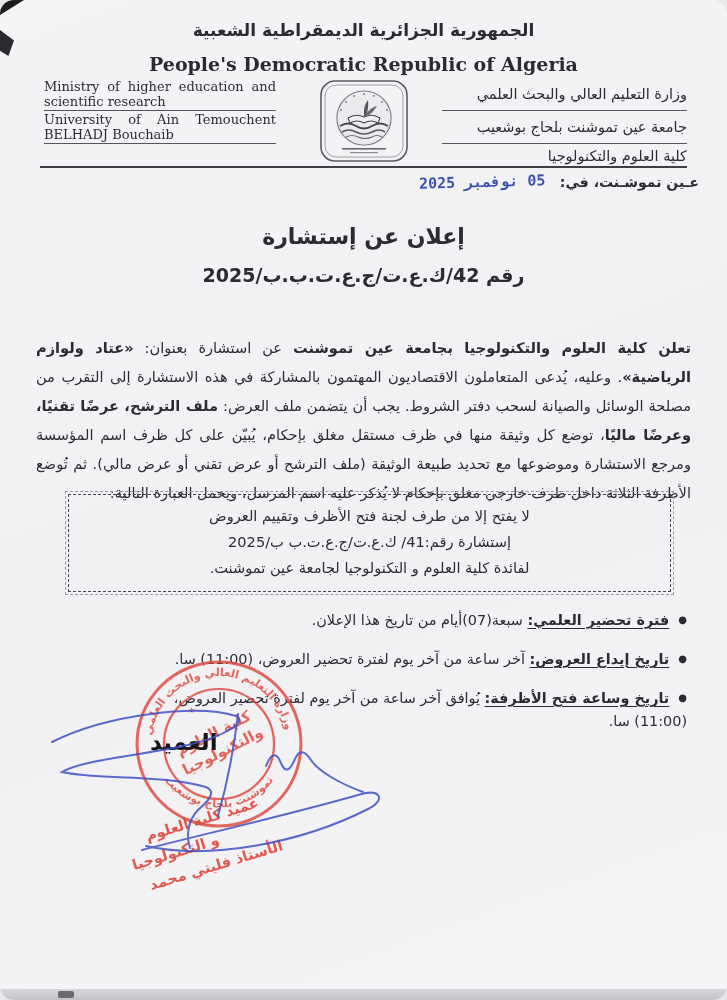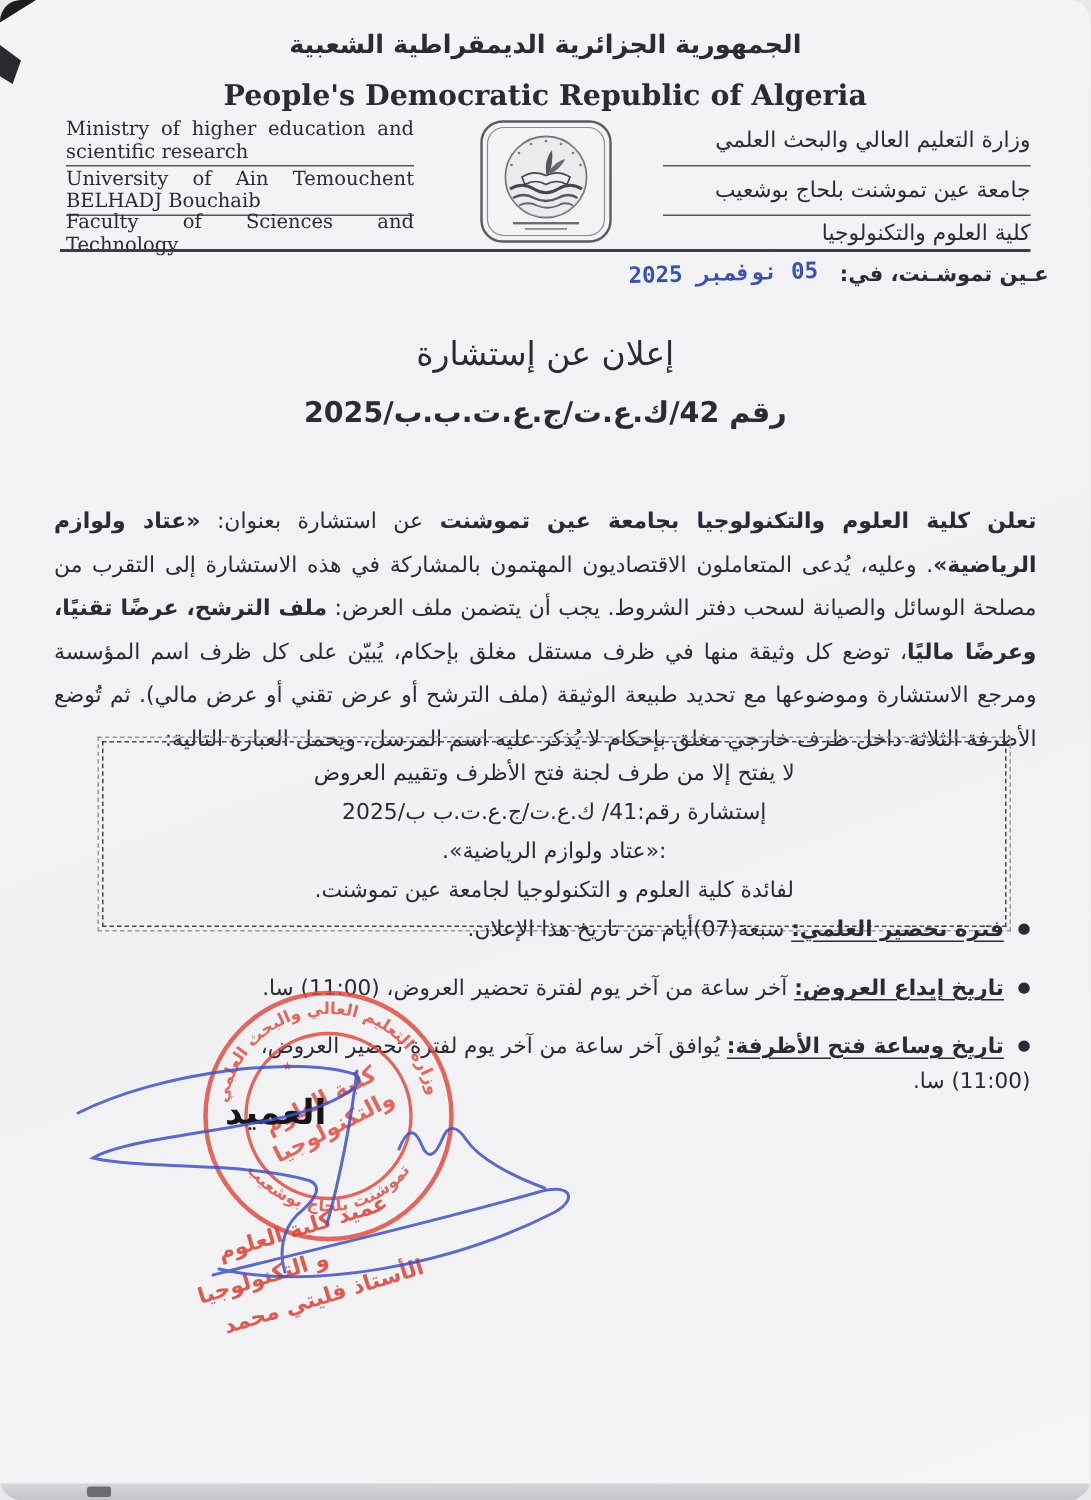--- a/index.html
+++ b/index.html
@@ -30,21 +30,21 @@
   .page-rule{position:absolute;top:166px;left:40px;width:647px;height:0;
     border-top:2.4px solid #3d3d44;}
   
   .dateline{position:absolute;top:173px;right:28px;direction:rtl;display:flex;
     align-items:baseline;gap:14px;}
   .dateline .lbl{font-size:14px;font-weight:bold;}
   .dateline .stamp-date{color:#3952b0;font-weight:bold;font-size:15px;
     letter-spacing:1px;transform:rotate(-1.5deg);font-family:"DejaVu Sans Mono","DejaVu Sans",sans-serif;}
   
   .title1{position:absolute;top:224px;left:0;width:100%;text-align:center;
-    font-size:22px;font-weight:normal;}
+    font-size:22px;font-weight:bold;}
   .title2{position:absolute;top:264px;left:0;width:100%;text-align:center;
     font-size:19px;font-weight:bold;direction:rtl;}
   
   .body-par{position:absolute;top:318px;left:36px;width:655px;direction:rtl;
     text-align:justify;font-size:14.6px;line-height:29px;}
   .b{font-weight:bold;}
   
   .env-box{position:absolute;top:494px;left:68px;width:577px;direction:rtl;
     border:1.6px dashed #45454c;outline:1px dashed #9a9aa0;outline-offset:2px;
     padding:8px 12px 10px;text-align:center;font-size:14.6px;line-height:26px;}
@@ -90,21 +90,20 @@
   <div class="art-bottom"></div>
   <div class="art-notch"></div>
 
   <div class="country-ar">الجمهورية الجزائرية الديمقراطية الشعبية</div>
   <div class="country-en">People's Democratic Republic of Algeria</div>
 
   <div class="header-cols">
     <div class="hcol hcol-left">
       <div class="hrow r1">Ministry of higher education and scientific research</div>
       <div class="hrow r2">University of Ain Temouchent BELHADJ Bouchaib</div>
-      <div class="hrow r3">Faculty of Sciences and Technology</div>
     </div>
 
     <div class="logo-wrap">
       <svg width="92" height="86" viewBox="0 0 92 86">
         <rect x="3" y="3" width="86" height="80" rx="14" fill="none" stroke="#5a5a60" stroke-width="1.6"></rect>
         <rect x="7" y="7" width="78" height="72" rx="11" fill="none" stroke="#8a8a90" stroke-width="0.8"></rect>
         <circle cx="46" cy="40" r="27" fill="none" stroke="#6a6a70" stroke-width="1.2"></circle>
         <circle cx="46" cy="40" r="27" fill="#dcdce0" opacity="0.35"></circle>
 
         <path d="M22 48 q8 -5 16 0 q8 5 16 0 q8 -5 16 0" fill="none" stroke="#45454c" stroke-width="2"></path>
@@ -145,21 +144,20 @@
   </div>
 
   <div class="title1">إعلان عن إستشارة</div>
   <div class="title2">رقم 42/ك.ع.ت/ج.ع.ت.ب.ب/2025</div>
 
   <p class="body-par"><span class="b">تعلن كلية العلوم والتكنولوجيا بجامعة عين تموشنت</span><span> عن استشارة بعنوان: </span><span class="b">«عتاد ولوازم الرياضية»</span><span>. وعليه، يُدعى المتعاملون الاقتصاديون المهتمون بالمشاركة في هذه الاستشارة إلى التقرب من مصلحة الوسائل والصيانة لسحب دفتر الشروط. يجب أن يتضمن ملف العرض: </span><span class="b">ملف الترشح، عرضًا تقنيًا، وعرضًا ماليًا</span><span>، توضع كل وثيقة منها في ظرف مستقل مغلق بإحكام، يُبيّن على كل ظرف اسم المؤسسة ومرجع الاستشارة وموضوعها مع تحديد طبيعة الوثيقة (ملف الترشح أو عرض تقني أو عرض مالي). ثم تُوضع الأظرفة الثلاثة داخل ظرف خارجي مغلق بإحكام لا يُذكر عليه اسم المرسل، ويحمل العبارة التالية:</span></p>
 
   <div class="env-box">
     <div class="bold">لا يفتح إلا من طرف لجنة فتح الأظرف وتقييم العروض</div>
     <div class="l2">إستشارة رقم:41/ ك.ع.ت/ج.ع.ت.ب ب/2025</div>
-    <div class="bold">:«عتاد ولوازم الرياضية».</div>
     <div class="bold">لفائدة كلية العلوم و التكنولوجيا لجامعة عين تموشنت.</div>
   </div>
 
   <div class="bullets">
     <div class="bullet"><span class="dot">●</span><span class="lead">فترة تحضير العلمي:</span><span> سبعة(07)أيام من تاريخ هذا الإعلان.</span></div>
     <div class="bullet"><span class="dot">●</span><span class="lead">تاريخ إيداع العروض:</span><span> آخر ساعة من آخر يوم لفترة تحضير العروض، (11:00) سا.</span></div>
     <div class="bullet"><span class="dot">●</span><span class="lead">تاريخ وساعة فتح الأظرفة:</span><span> يُوافق آخر ساعة من آخر يوم لفترة تحضير العروض، (11:00) سا.</span></div>
   </div>
 
   <svg class="round-stamp" viewBox="0 0 202 202">

